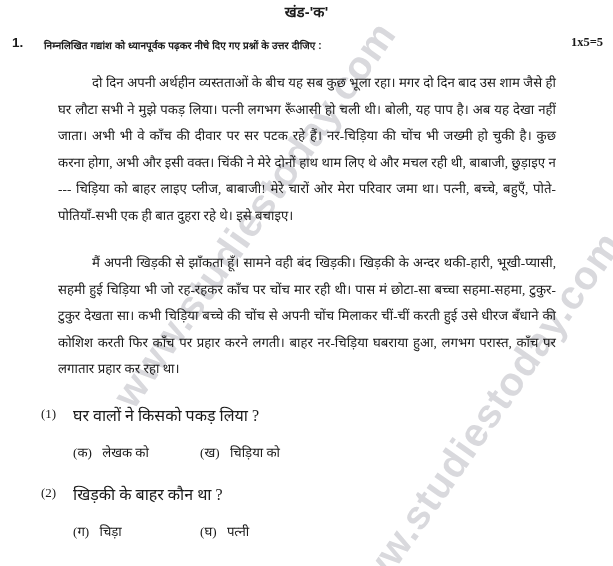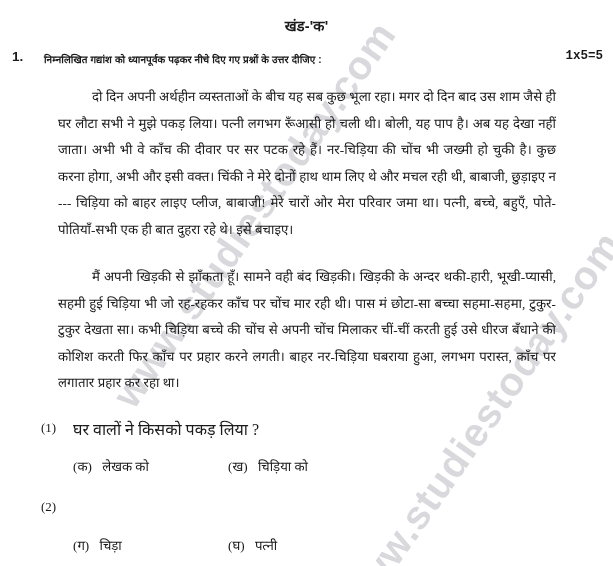--- a/index.html
+++ b/index.html
@@ -53,21 +53,21 @@
     position: relative;
     z-index: 2;
   }
 
   
   .section-heading {
     text-align: center;
     font-family: "Liberation Sans", "DejaVu Sans", sans-serif;
     font-weight: 700;
     font-size: 14.5px;
-    padding-top: 16px;
+    padding-top: 2px;
     line-height: 20px;
     letter-spacing: 0.2px;
   }
 
   
   .qmain {
     position: relative;
     margin-top: 13px;
     padding-left: 44px;
     padding-right: 42px;
@@ -85,21 +85,21 @@
     font-family: "Liberation Sans", "DejaVu Sans", sans-serif;
     font-weight: 700;
     font-size: 10px;
     line-height: 20px;
     letter-spacing: 0.1px;
   }
   .qmain-marks {
     position: absolute;
     right: 10px;
     top: 0;
-    font-family: Liberation Mono, monospace;
+    font-family: Liberation Serif, serif;
     font-weight: 700;
     font-size: 12.5px;
   }
 
   
   .passage {
     margin: 14px;
     padding: 0 43px 0 44px;
   }
   .passage p {
@@ -141,21 +141,21 @@
   }
   .opt {
     position: absolute;
     top: 0;
     font-size: 13.2px;
     line-height: 19px;
     white-space: nowrap;
   }
   .opt .key { margin-right: 7px; }
   .opt-col-a { left: 73px; }
-  .opt-col-b { left: 228px; }
+  .opt-col-b { left: 200px; }
 </style>
 </head>
 <body>
 
 <div id="page">
 
   <div id="watermark">
     <span class="wm-text wm-a">www.studiestoday.com</span>
     <span class="wm-text wm-b">www.studiestoday.com</span>
   </div>
@@ -187,20 +187,21 @@
       </span>
       <span class="opt opt-col-b">
         <span class="key">(ख)</span>
         <span>चिड़िया को</span>
       </span>
     </div>
 
 
     <div class="subq">
       <span class="subq-num">(2)</span>
+      <span class="subq-text">खिड़की के बाहर कौन था ?</span>
     </div>
 
 
     <div class="opt-row">
       <span class="opt opt-col-a">
         <span class="key">(ग)</span>
         <span>चिड़ा</span>
       </span>
       <span class="opt opt-col-b">
         <span class="key">(घ)</span>

